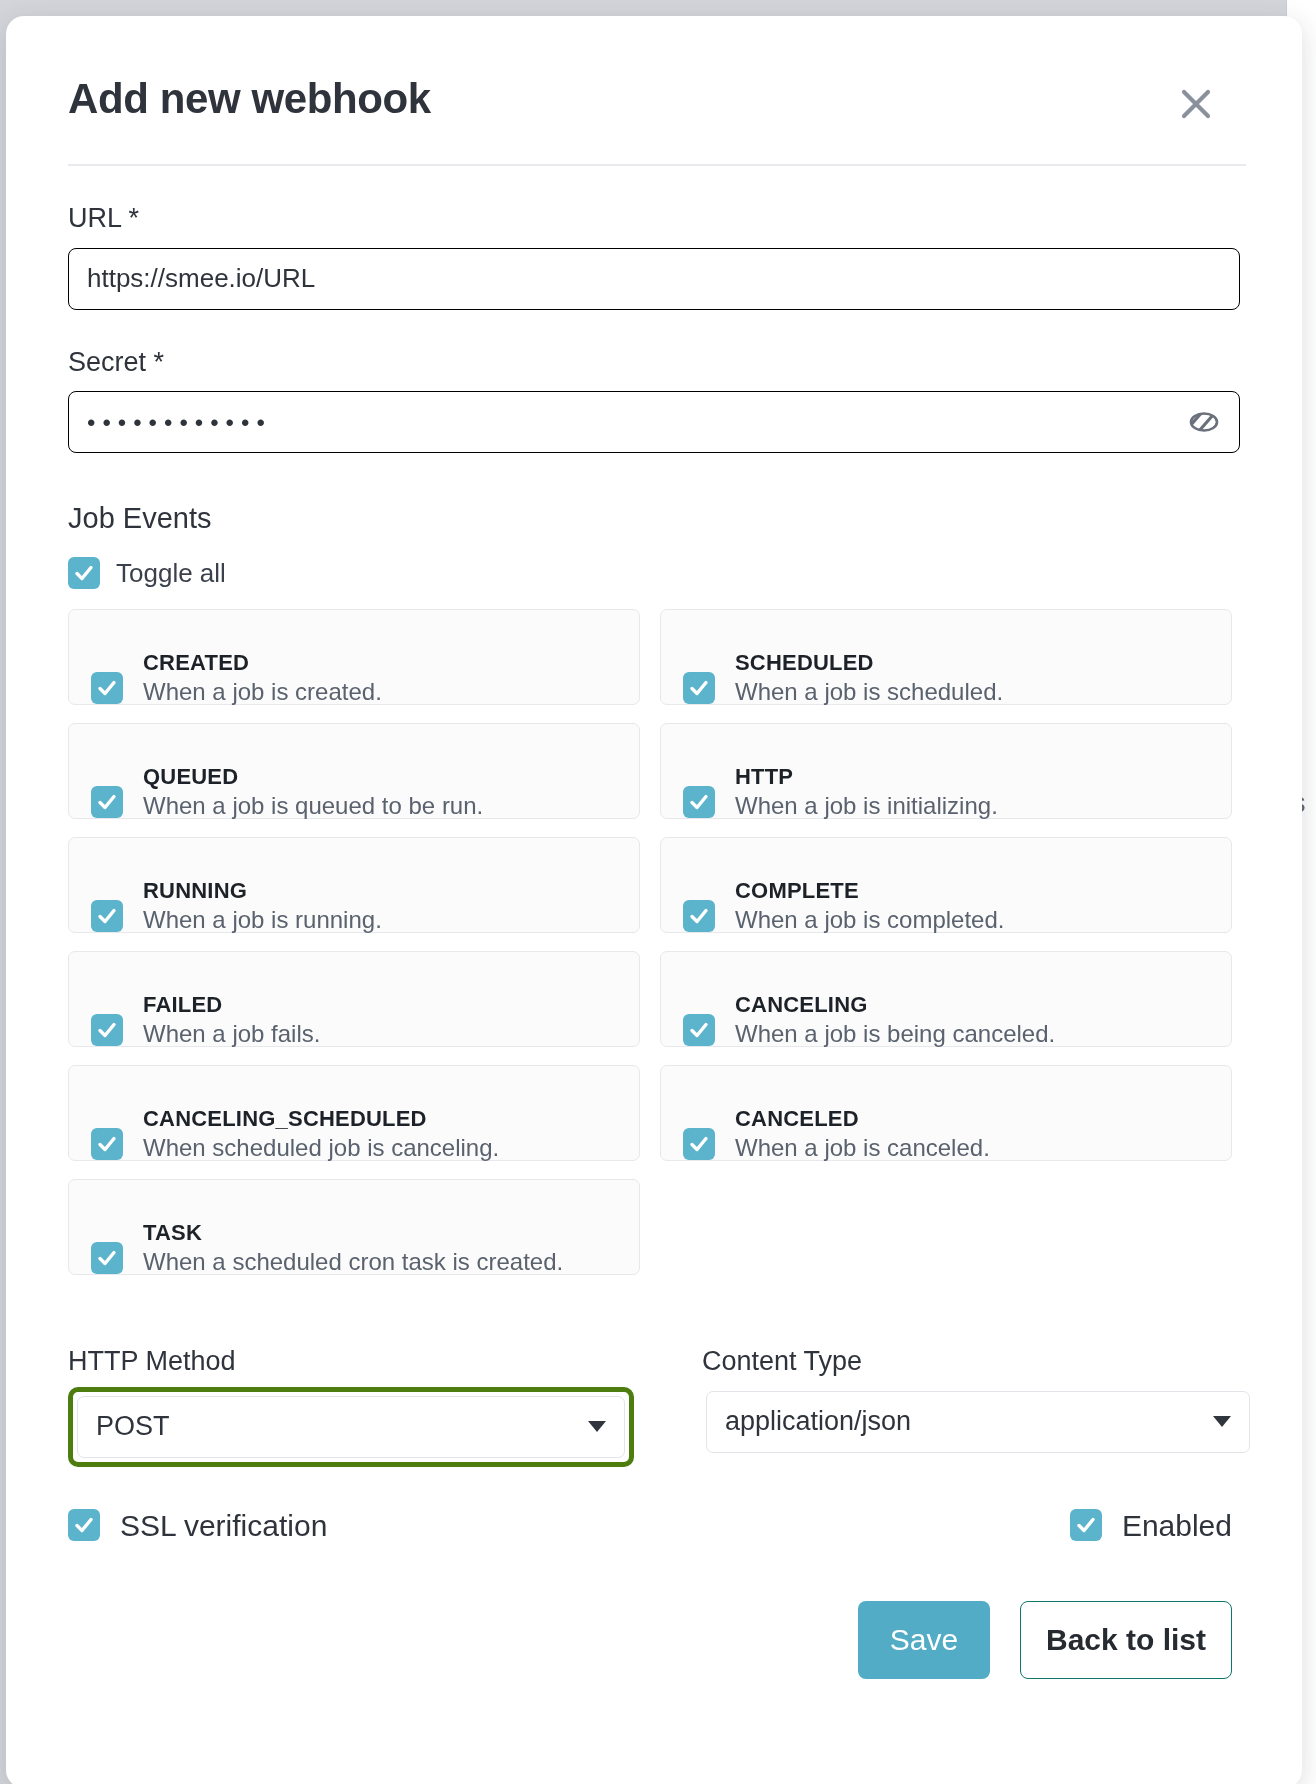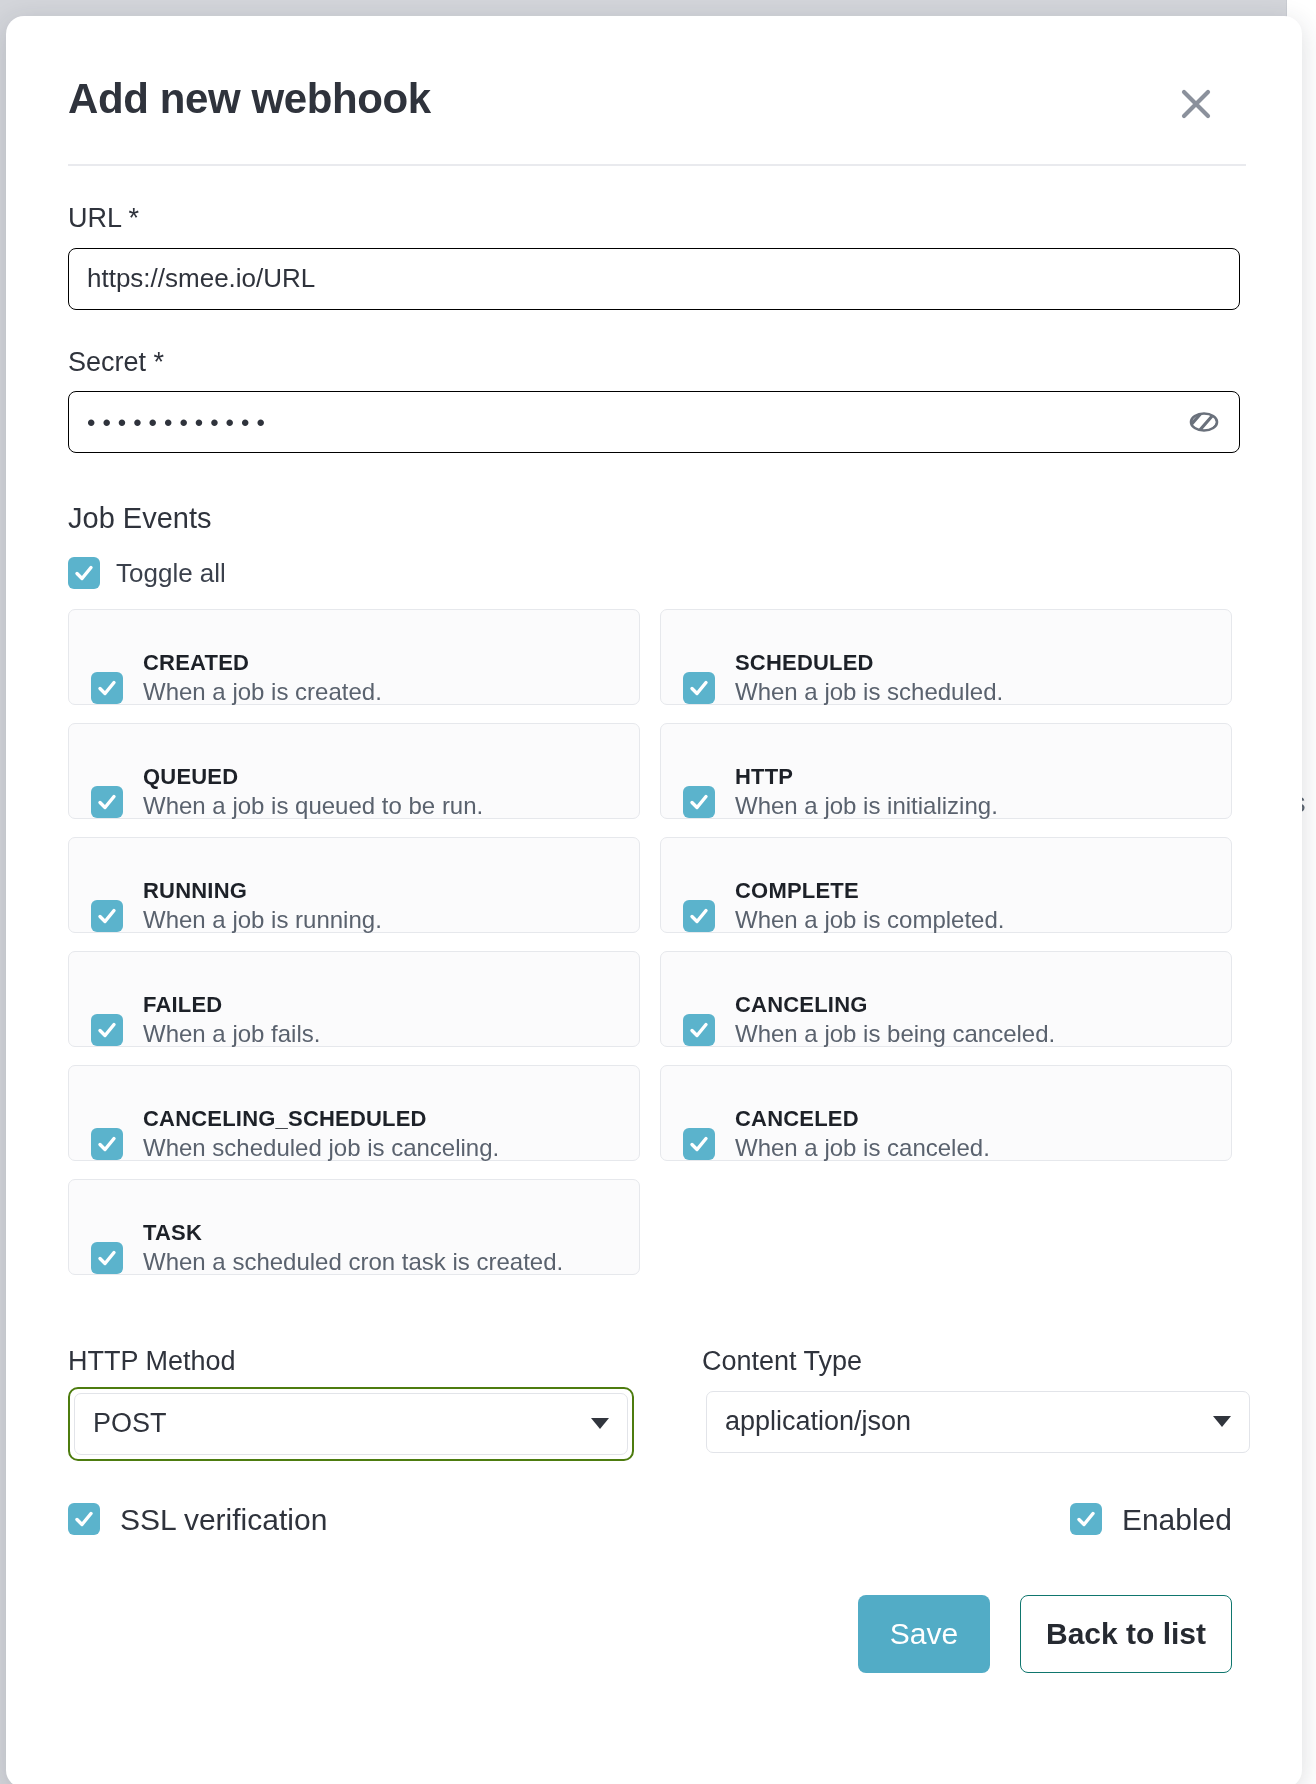--- a/index.html
+++ b/index.html
@@ -185,21 +185,21 @@
     color: #2f333c;
     display: block;
     margin-bottom: 10px;
     line-height: 1.1;
   }
   .select-ring {
     border-radius: 10px;
     padding: 4px;
   }
   .select-ring.focused {
-    border: 2px solid #4d7c0f;
+    border: 5px solid #4d7c0f;
   }
   .select-box {
     border: 1px solid #e2e4e9;
     border-radius: 7px;
     background: #fff;
     height: 62px;
     display: flex;
     align-items: center;
     justify-content: space-between;
     padding: 0 18px;

